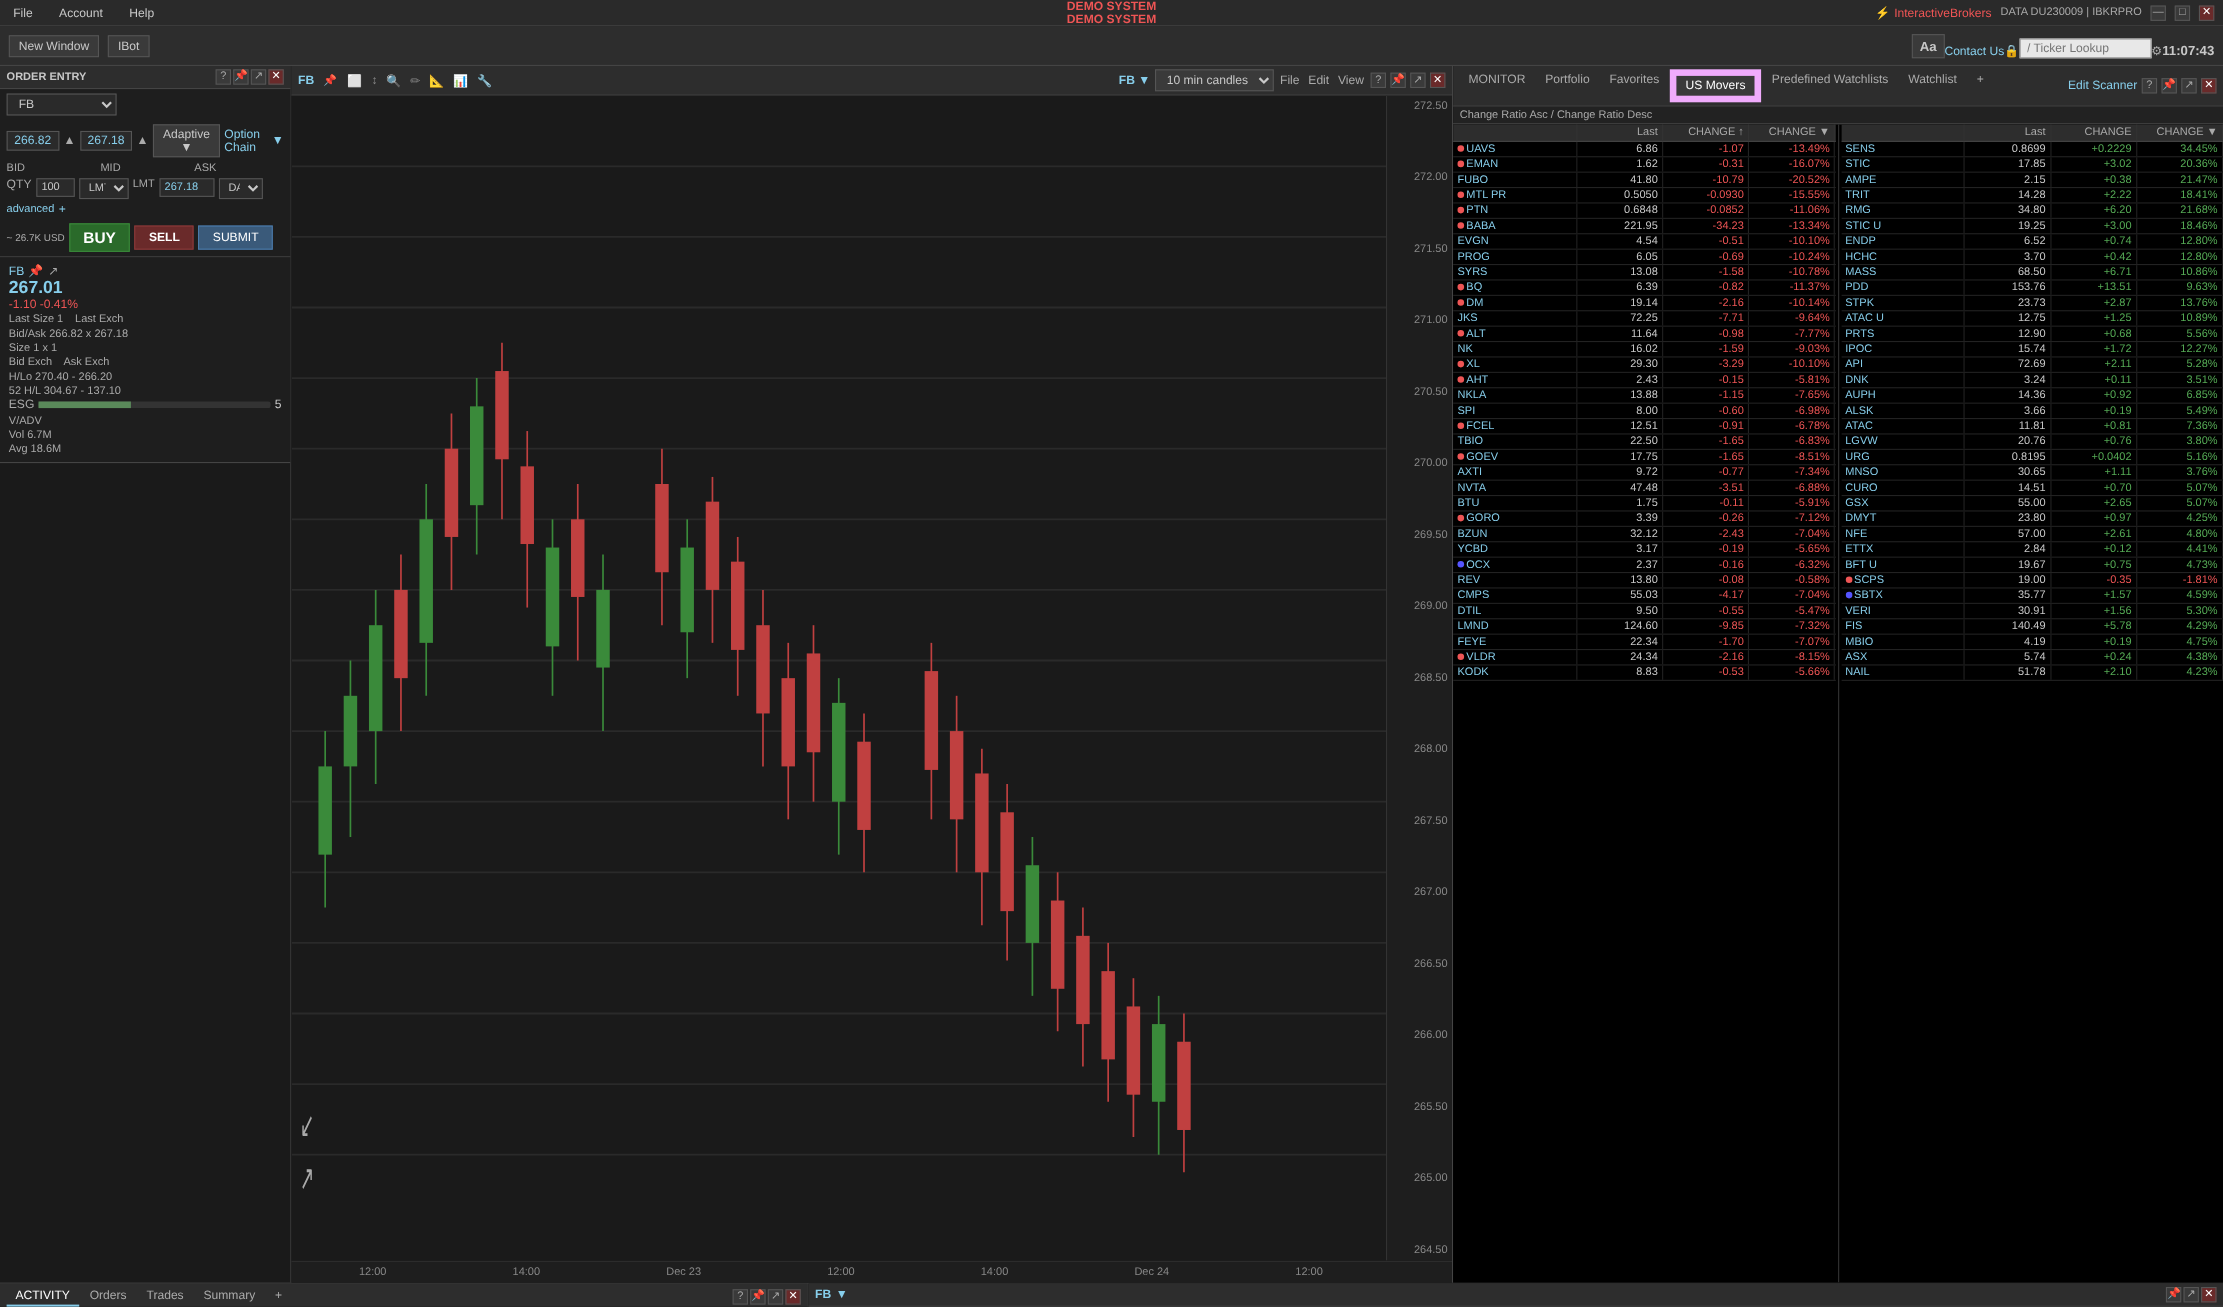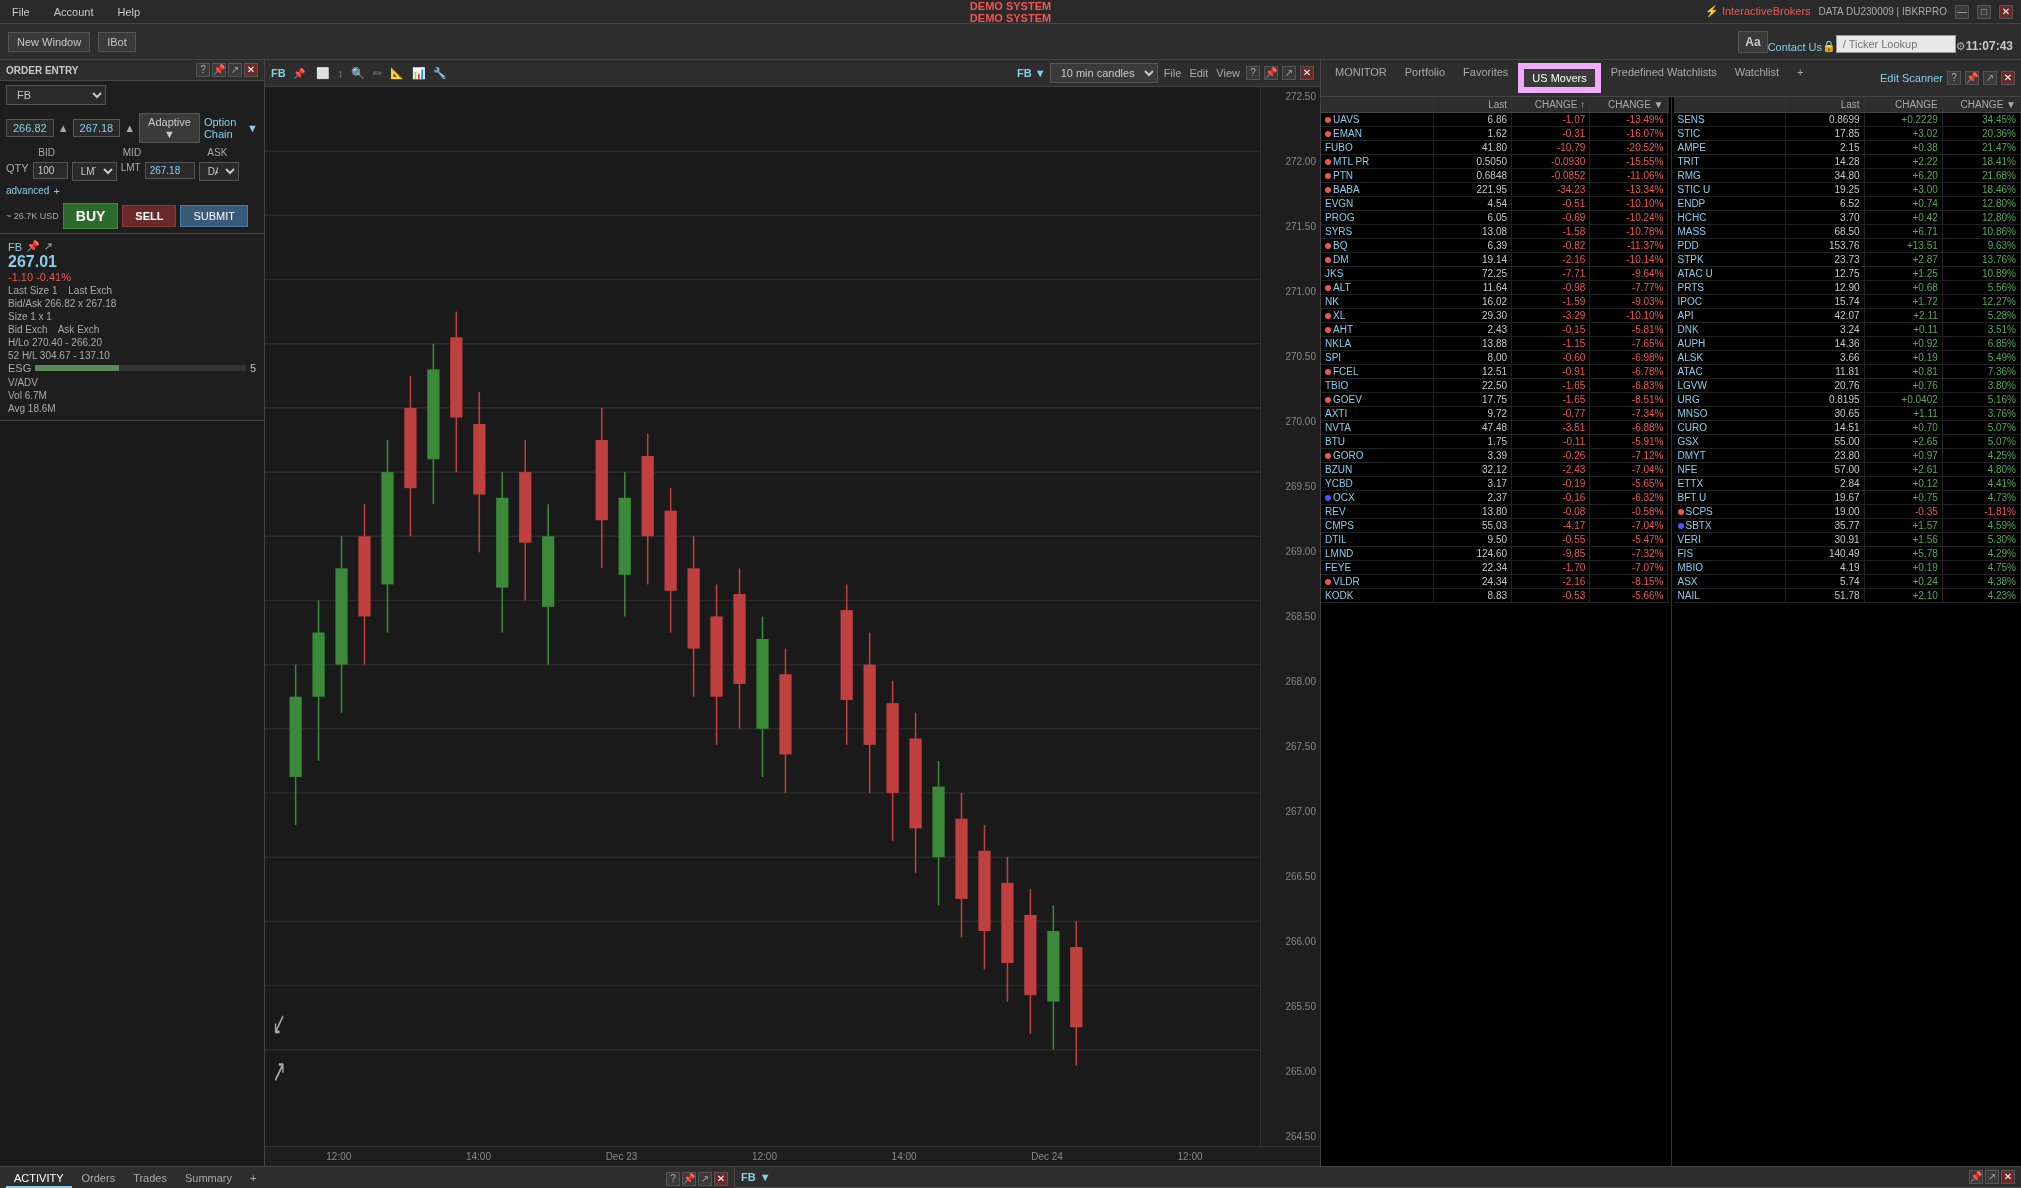--- a/index.html
+++ b/index.html
@@ -110,21 +110,21 @@
     }
     .price-row { display: flex; align-items: center; gap: 4px; margin-bottom: 4px; }
     .bid-ask-box {
       background: #2a2a2a;
       border: 1px solid #555;
       color: #87ceeb;
       padding: 2px 6px;
       font-size: 11px;
     }
     .bid-ask-labels { display: flex; gap: 4px; margin-bottom: 4px; }
-    .bid-ask-label { color: #aaa; font-size: 10px; text-align: center; }
+    .bid-ask-label { color: #aaa; font-size: 10px; }
     .adaptive-btn {
       background: #3a3a3a;
       border: 1px solid #555;
       color: #c8c8c8;
       padding: 2px 8px;
       font-size: 11px;
       cursor: pointer;
     }
     .option-chain { color: #87ceeb; cursor: pointer; font-size: 11px; }
     .order-params { display: flex; align-items: flex-start; gap: 4px; margin-top: 4px; flex-wrap: wrap; }
@@ -738,20 +738,21 @@
         <span class="monitor-tab">+</span>
       </div>
       <div style="display:flex; align-items:center; gap:4px;">
         <span style="color:#87ceeb; cursor:pointer; font-size:11px;">Edit Scanner</span>
         <span class="win-ctrl">?</span>
         <span class="win-ctrl">📌</span>
         <span class="win-ctrl">↗</span>
         <span class="win-ctrl close">✕</span>
       </div>
     </div>
+    <div class="monitor-subtitle">Change Ratio Asc / Change Ratio Desc</div>
 
     <div class="monitor-table">
 
       <div class="monitor-col">
         <div class="monitor-col-header">
           <span class="col-hdr symbol"></span>
           <span class="col-hdr">Last</span>
           <span class="col-hdr">CHANGE ↑</span>
           <span class="col-hdr">CHANGE ▼</span>
         </div>
@@ -1058,21 +1059,21 @@
     <span class="monitor-cell pos">5.56%</span>
   </div>
             <div class="monitor-row">
     <span class="monitor-cell symbol"><span class=""></span>IPOC</span>
     <span class="monitor-cell">15.74</span>
     <span class="monitor-cell pos">+1.72</span>
     <span class="monitor-cell pos">12.27%</span>
   </div>
             <div class="monitor-row">
     <span class="monitor-cell symbol"><span class=""></span>API</span>
-    <span class="monitor-cell">42.07</span>
+    <span class="monitor-cell">72.69</span>
     <span class="monitor-cell pos">+2.11</span>
     <span class="monitor-cell pos">5.28%</span>
   </div>
             <div class="monitor-row">
     <span class="monitor-cell symbol"><span class=""></span>DNK</span>
     <span class="monitor-cell">3.24</span>
     <span class="monitor-cell pos">+0.11</span>
     <span class="monitor-cell pos">3.51%</span>
   </div>
             <div class="monitor-row">

